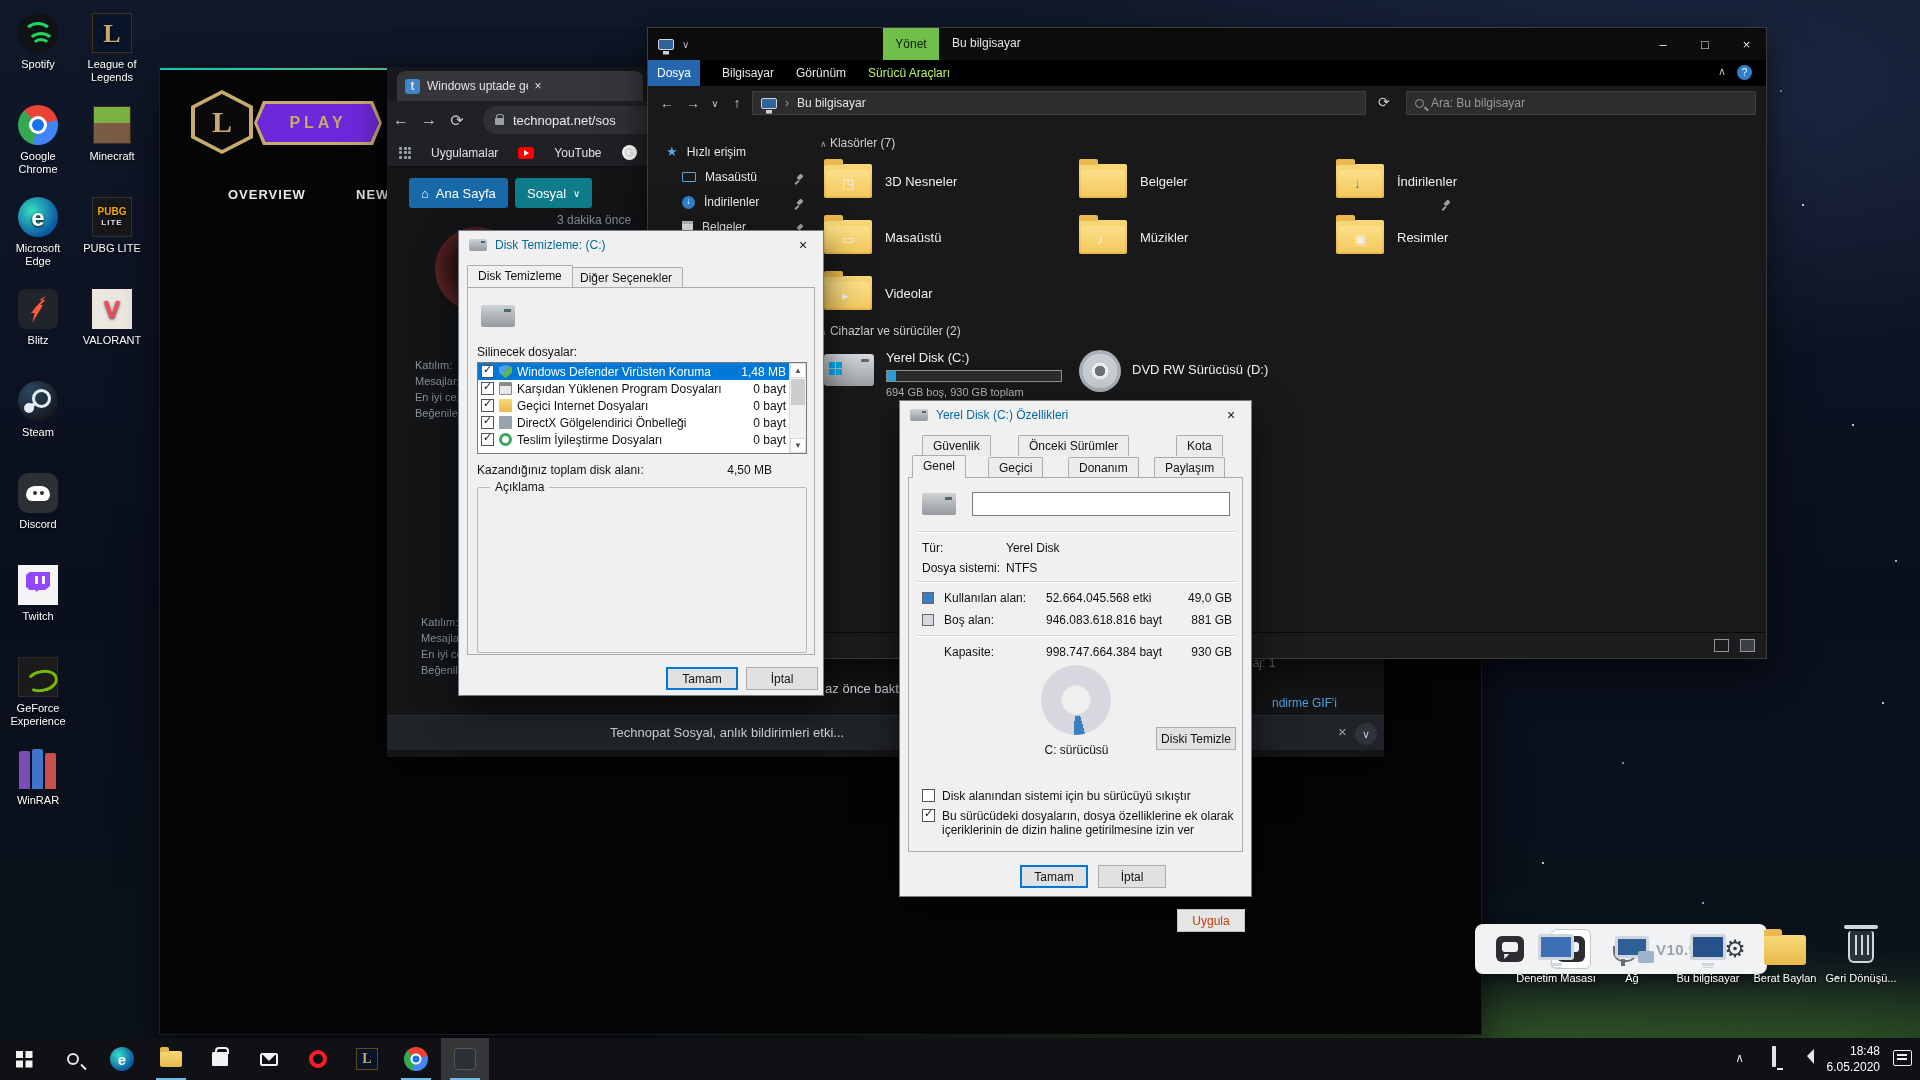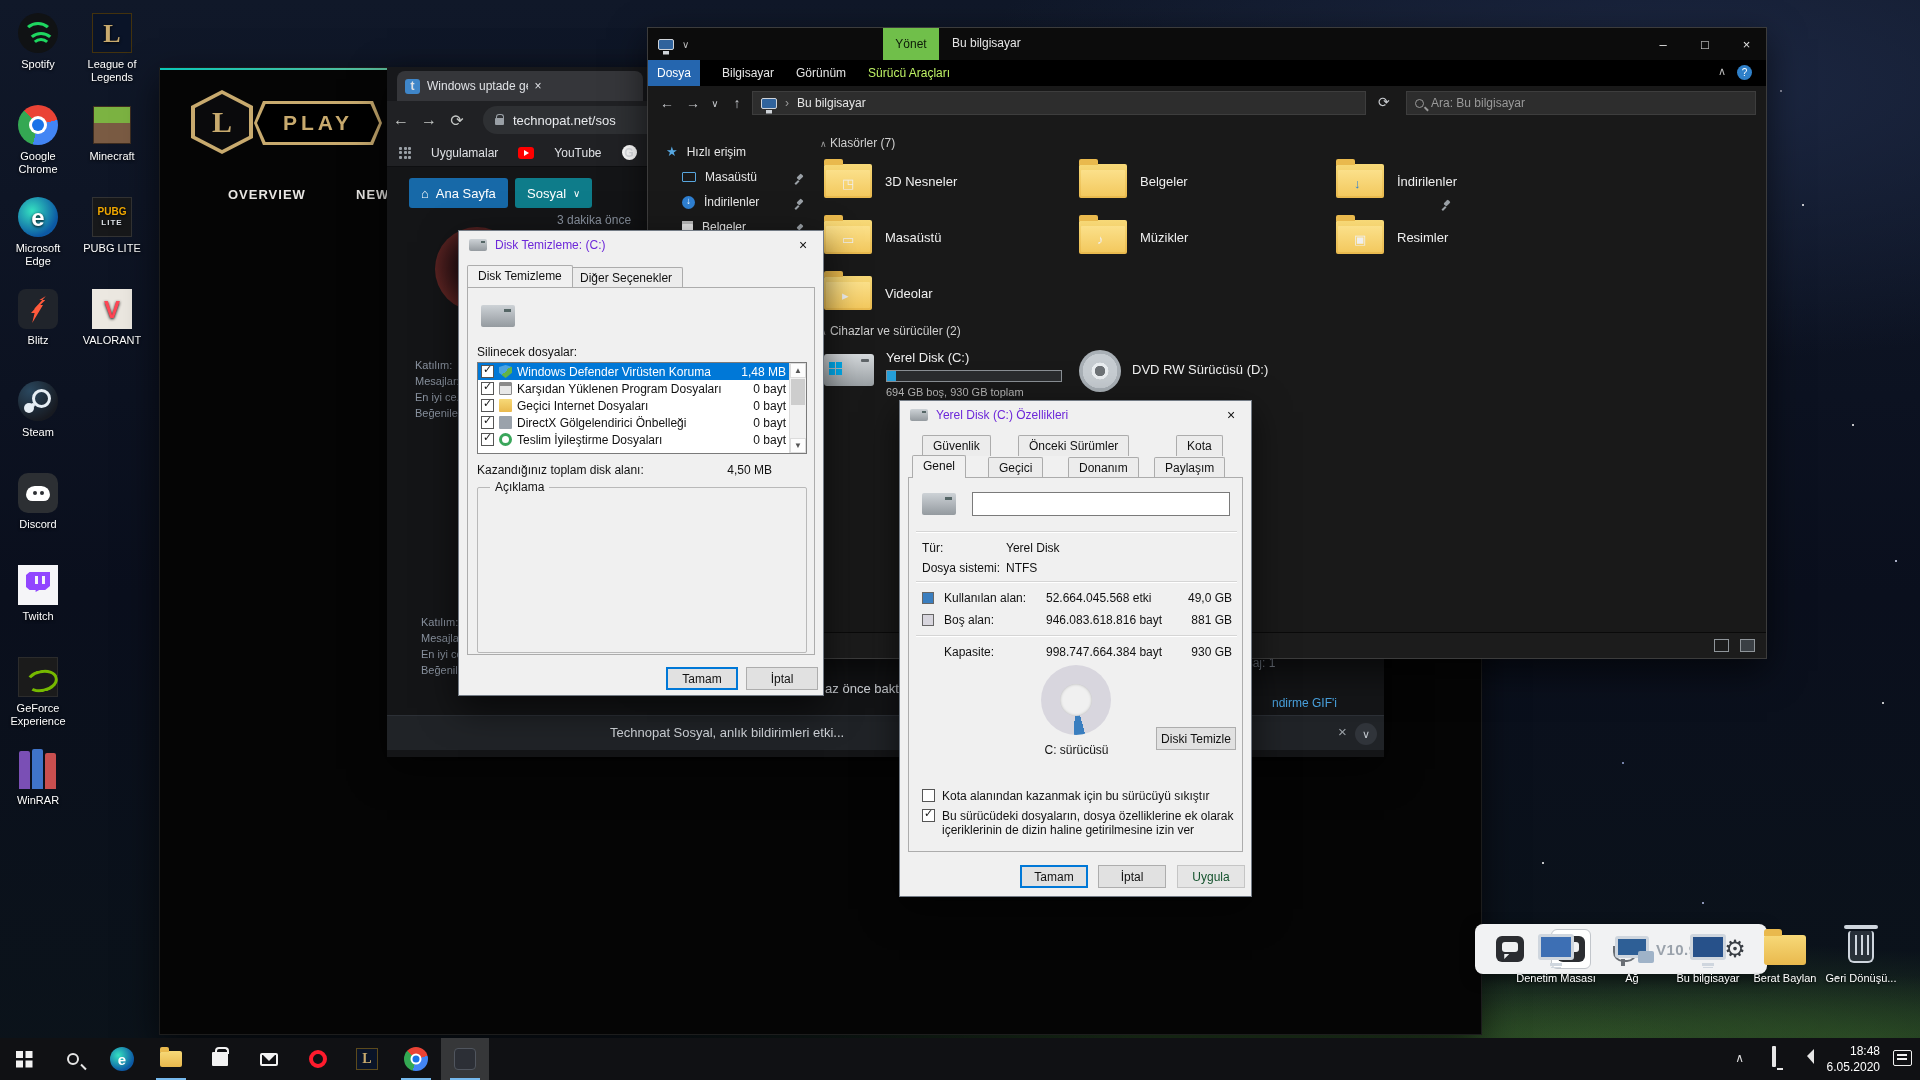--- a/index.html
+++ b/index.html
@@ -111,22 +111,22 @@
   
   .lolw { left:159px; top:67px; width:1323px; height:968px; background:#050505; border:1px solid #1d1d1d; }
   .lol-topline { position:absolute; left:0; top:0; right:0; height:2px; background:linear-gradient(90deg,#0ac8b9,#c8aa6e 40%,#7a5c29); }
   .lol-hex { position:absolute; left:31px; top:22px; width:62px; height:64px; background:#c8aa6e;
       clip-path:polygon(50% 0,100% 25%,100% 75%,50% 100%,0 75%,0 25%); display:flex; align-items:center; justify-content:center; }
   .lol-hex i { width:54px; height:56px; background:#0a0a0c; clip-path:polygon(50% 0,100% 25%,100% 75%,50% 100%,0 75%,0 25%);
       display:flex; align-items:center; justify-content:center; font-style:normal; color:#c8aa6e;
       font-family:"Liberation Serif",serif; font-size:30px; font-weight:bold; }
   .lol-play { position:absolute; left:94px; top:33px; width:128px; height:44px; background:#c8aa6e;
       clip-path:polygon(7% 0,93% 0,100% 50%,93% 100%,7% 100%,0 50%); display:flex; align-items:center; justify-content:center; }
-  .lol-play i { width:122px; height:38px; background:#000000; clip-path:polygon(7% 0,93% 0,100% 50%,93% 100%,7% 100%,0 50%);
-      display:flex; align-items:center; justify-content:center; font-style:normal; color:#c8aa6e; font-size:21px;
+  .lol-play i { width:122px; height:38px; background:#6d28d9; clip-path:polygon(7% 0,93% 0,100% 50%,93% 100%,7% 100%,0 50%);
+      display:flex; align-items:center; justify-content:center; font-style:normal; color:#c8aa6e; font-size:16px;
       font-weight:bold; letter-spacing:4px; }
   .lol-nav { position:absolute; color:#e8e6e3; font-size:13px; font-weight:bold; letter-spacing:1px; }
 
   
   .cw { left:387px; top:67px; width:997px; height:690px; background:#141517; }
   .c-tabbar { position:absolute; left:0; top:0; right:0; height:34px; background:#17181b; }
   .c-tab { position:absolute; left:10px; top:4px; width:246px; height:30px; background:#35363a; border-radius:8px 8px 0 0;
       display:flex; align-items:center; padding:0 8px; gap:7px; }
   .c-fav { width:15px; height:15px; border-radius:3px; background:#3f86c9; color:#fff; font-size:10px; font-weight:bold;
       display:flex; align-items:center; justify-content:center; }
@@ -215,36 +215,36 @@
   .capbar { position:absolute; height:12px; border:1px solid #8a8f94; background:#2a2c2e; }
   .capbar i { display:block; height:100%; background:#26a0da; }
   .disc { width:42px; height:42px; border-radius:50%; flex:0 0 auto;
       background:radial-gradient(circle, #6d7276 0 17%, #e9edf0 18% 28%, #c6ccd1 29% 58%, #a9b0b6 59% 84%, #83898e 85%); }
   .x-status { position:absolute; left:0; bottom:0; right:0; height:26px; background:#1c1c1c; border-top:1px solid #0a0a0a; }
   .viewbtn { position:absolute; top:6px; width:15px; height:13px; border:1.5px solid #8f959a; }
 
   
   .dlg { background:#f0f0f0; border:1px solid #747c86; font-size:12px; color:#111; }
   .dlg-title { position:absolute; left:0; top:0; right:0; height:28px; display:flex; align-items:center; gap:8px; padding:0 10px; }
-  .dlg-title span { font-size:12px; color:#6d28d9; }
+  .dlg-title span { font-size:12px; color:#0369a1; }
   .dlg-x { position:absolute; right:0; top:0; width:40px; height:28px; display:flex; align-items:center; justify-content:center;
       font-size:14px; color:#111; }
   .drive-mini { width:18px; height:12px; background:linear-gradient(#cdd2d6,#949a9f); border-radius:2px; position:relative; flex:0 0 auto; }
   .drive-mini::after { content:""; position:absolute; right:2px; top:2px; width:4px; height:2px; background:#566; }
   .drive-mini.big { width:34px; height:22px; } .drive-mini.big::after { width:7px; height:3px; right:4px; top:4px; }
   .tabbtn { position:absolute; height:22px; padding:3px 10px 0; background:#ececec; border:1px solid #acacac; border-bottom:none;
       border-radius:2px 2px 0 0; font-size:12px; }
   .tabbtn.active { background:#f0f0f0; z-index:3; }
   .sheetpage { position:absolute; background:#f0f0f0; border:1px solid #acacac; }
   .gbox { position:absolute; border:1px solid #b9b9b9; border-radius:2px; }
   .gbox > b { position:absolute; top:-8px; left:12px; background:#f0f0f0; padding:0 5px; font-weight:normal; font-size:12px; }
   .btn { position:absolute; height:23px; background:#e1e1e1; border:1px solid #adadad; font-size:12px; color:#111;
       display:flex; align-items:center; justify-content:center; }
   .btn.def { border:2px solid #0078d7; }
-  .btn.dis { background:#e5e5e5; border-color:#c5c5c5; color:#14532d; }
+  .btn.dis { background:#e5e5e5; border-color:#c5c5c5; color:#c2410c;margin-top:44px; }
   .cbx { width:13px; height:13px; background:#fff; border:1px solid #555; position:relative; flex:0 0 auto; }
   .cbx i { position:absolute; left:1px; top:-3px; font-style:normal; font-size:11px; color:#111; }
   .sepline { position:absolute; height:1px; background:#d5d5d5; box-shadow:0 1px 0 #fff; }
 
   
   .listbox { position:absolute; background:#fff; border:1px solid #7a7a7a; overflow:hidden; }
   .lrow { height:17px; display:flex; align-items:center; padding:0 20px 0 3px; font-size:12px; gap:5px; position:relative; }
   .lrow.sel { background:#0078d7; color:#fff; }
   .fico { width:13px; height:13px; flex:0 0 auto; border-radius:2px; }
   .fico.shield { background:linear-gradient(135deg,#4aa3df 50%,#63b345 50%); clip-path:polygon(50% 0,100% 15%,100% 60%,50% 100%,0 60%,0 15%); }
@@ -744,21 +744,21 @@
   <div class="prow" style="left:44px;top:244px">Kapasite:</div>
   <div class="prow" style="left:146px;top:244px">998.747.664.384 bayt</div>
   <div class="prow" style="left:272px;top:244px;width:60px;text-align:right">930 GB</div>
 
   <div class="donut" style="left:141px;top:264px"></div>
   <div class="prow" style="left:0;top:342px;width:353px;text-align:center">C: sürücüsü</div>
   <div class="btn" style="left:256px;top:326px;width:80px">Diski Temizle</div>
 
   <div class="abs" style="left:22px;top:388px;display:flex;gap:7px;align-items:flex-start">
     <span class="cbx"></span>
-    <span style="font-size:12px;width:300px">Kota alanından kazanmak için bu sürücüyü sıkıştır</span>
+    <span style="font-size:12px;width:300px">Disk alanından sistemi için bu sürücüyü sıkıştır</span>
   </div>
   <div class="abs" style="left:22px;top:408px;display:flex;gap:7px;align-items:flex-start">
     <span class="cbx">
         <i>✓</i>
       </span>
     <span style="font-size:12px;width:296px;line-height:14px">Bu sürücüdeki dosyaların, dosya özelliklerine ek olarak içeriklerinin de dizin haline getirilmesine izin ver</span>
   </div>
 
   <div class="btn def" style="left:120px;top:464px;width:68px">Tamam</div>
   <div class="btn" style="left:198px;top:464px;width:68px">İptal</div>

